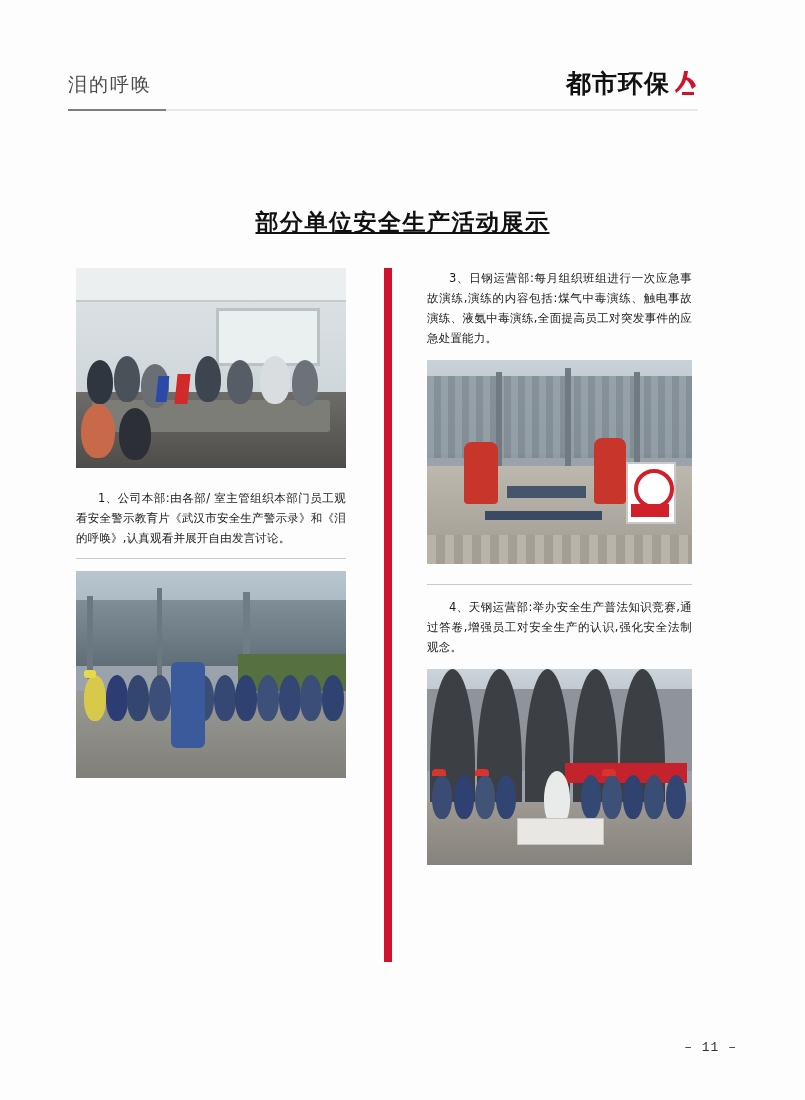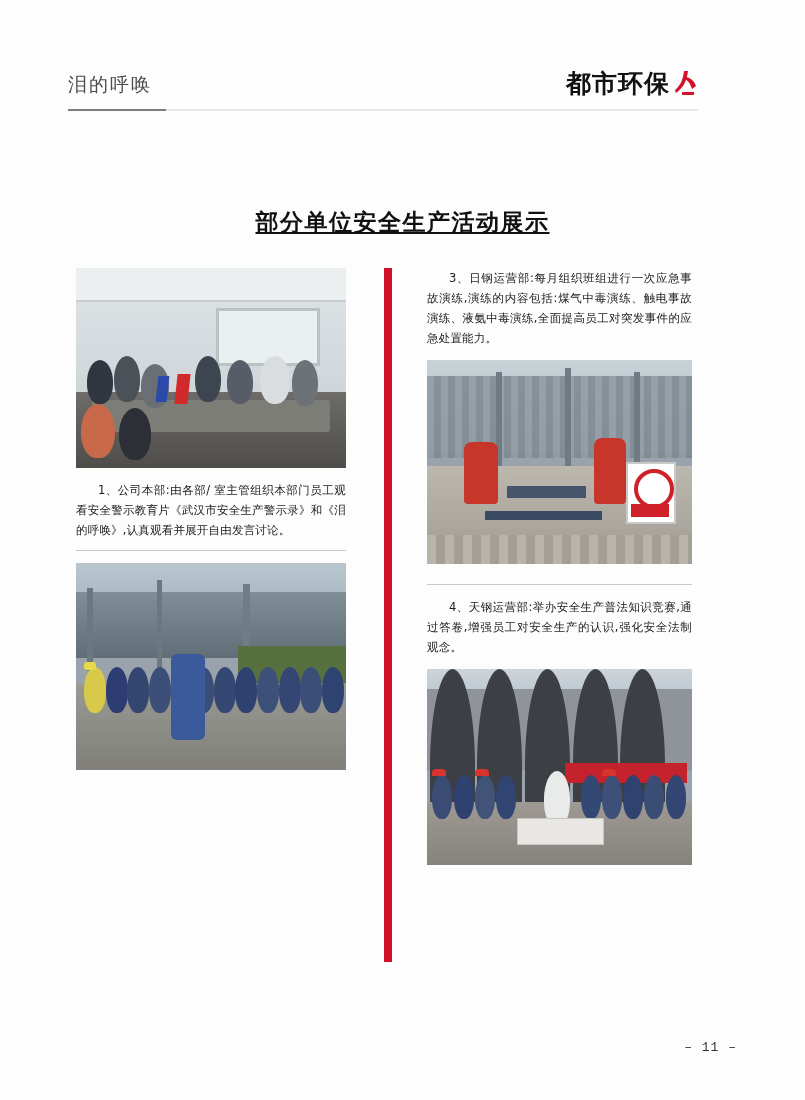--- a/index.html
+++ b/index.html
@@ -131,21 +131,21 @@
   .caption .indent { display: inline-block; width: 22px; }
 
   .hr-thin {
     height: 1px;
     background: #c9c9c9;
     margin: 10px 0 12px 0;
   }
 
   
   .block-1 .photo { width: 270px; height: 200px; }
-  .block-1 .caption { margin-top: 12px; }
+  .block-1 .caption { margin-top: 20px; }
   .block-2 .photo { width: 270px; height: 207px; }
   .block-2 .caption { margin-top: 11px; }
 
   .block-3 .caption { margin-top: 0px; }
   .block-3 .photo { width: 265px; height: 204px; margin-top: 12px; }
   .block-4 .caption { margin-top: 8px; }
   .block-4 .photo { width: 265px; height: 196px; margin-top: 12px; }
 
   
   .footer {

